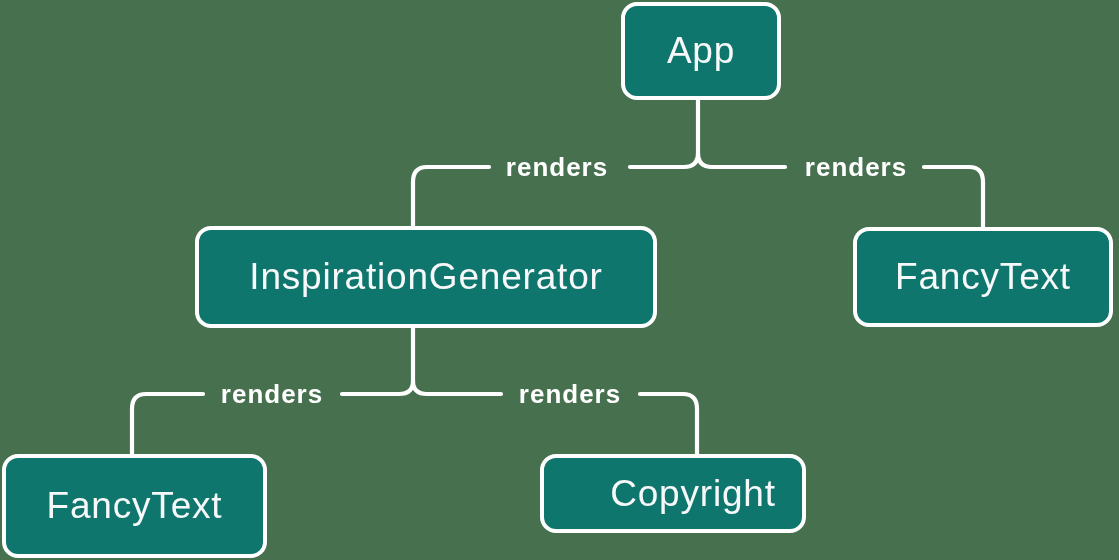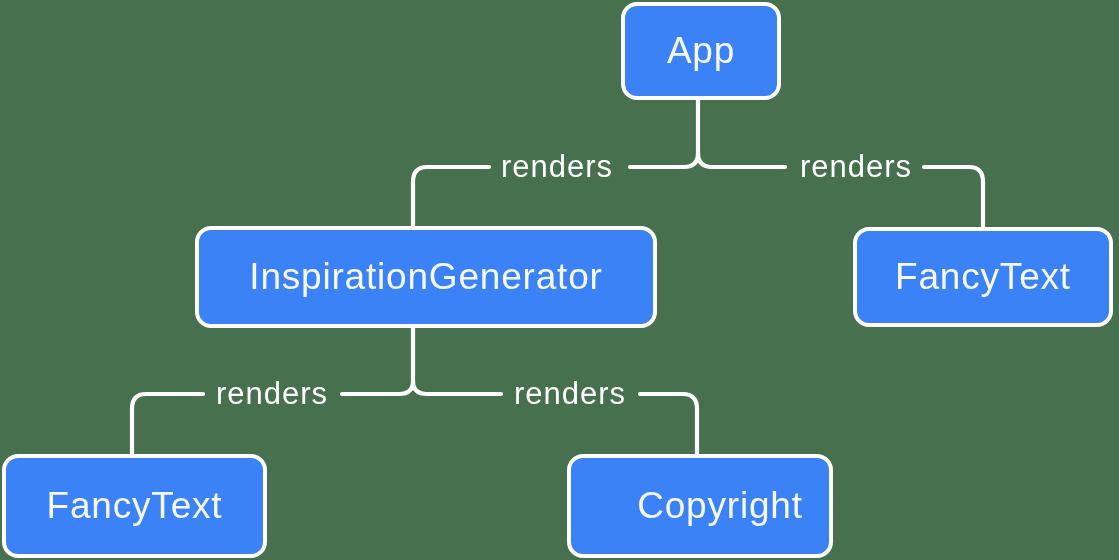--- a/index.html
+++ b/index.html
@@ -26,44 +26,44 @@
   }
   .edges-svg path {
     fill: none;
     stroke: #FFFFFF;
     stroke-width: 4.2;
     stroke-linecap: round;
   }
   .node {
     position: absolute;
     box-sizing: border-box;
-    background: #3b82f6;
+    background: #0f766e;
     border: 4px solid #FFFFFF;
     border-radius: 16px;
     color: #F7F8FA;
     display: flex;
     align-items: center;
     justify-content: center;
     font-size: 37px;
     font-weight: 500;
     letter-spacing: 0.8px;
     z-index: 2;
     white-space: nowrap;
   }
   .node-app                  { left: 621px; top: 2px;   width: 160px; height: 98px;  }
   .node-inspiration          { left: 195px; top: 226px; width: 462px; height: 102px; }
   .node-fancy-text-top       { left: 853px; top: 227px; width: 260px; height: 100px; }
   .node-fancy-text-bottom    { left: 2px;   top: 454px; width: 265px; height: 104px; }
-  .node-copyright            { left: 567px; top: 454px; width: 266px; height: 104px; padding-left: 40px; }
+  .node-copyright            { left: 540px; top: 454px; width: 266px; height: 79px; padding-left: 40px; }
   .edge-label {
     position: absolute;
     transform: translate(-50%, -50%);
     color: #FFFFFF;
-    font-size: 31px;
-    font-weight: 400;
+    font-size: 26px;
+    font-weight: 700;
     letter-spacing: 1px;
     z-index: 2;
     white-space: nowrap;
     text-align: center;
   }
   .edge-label-1 { left: 557px; top: 167px; }
   .edge-label-2 { left: 856px; top: 167px; }
   .edge-label-3 { left: 272px; top: 394px; }
   .edge-label-4 { left: 570px; top: 394px; }
 </style>

